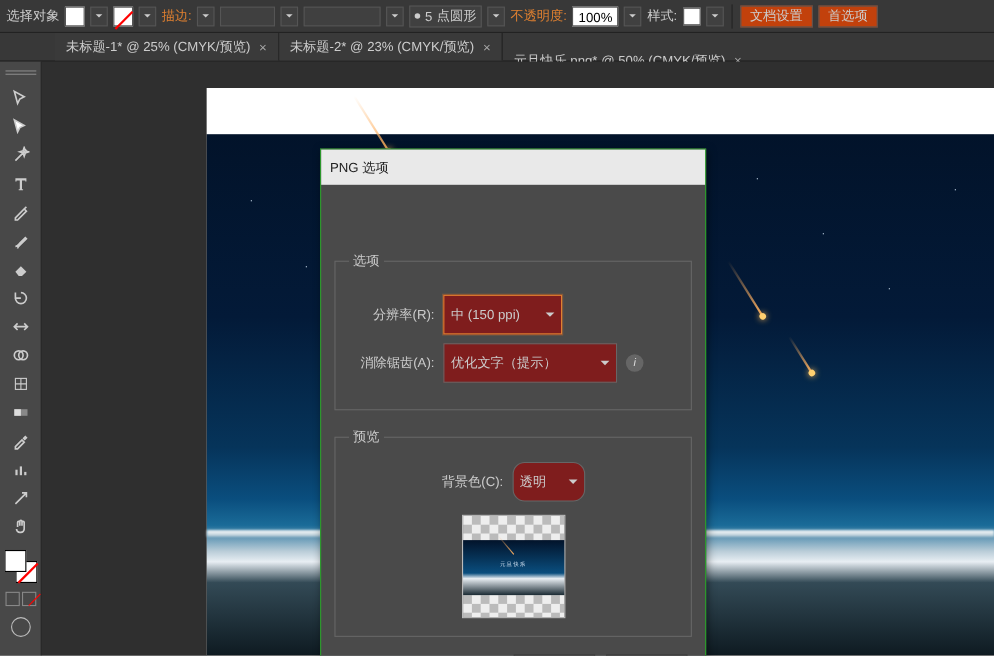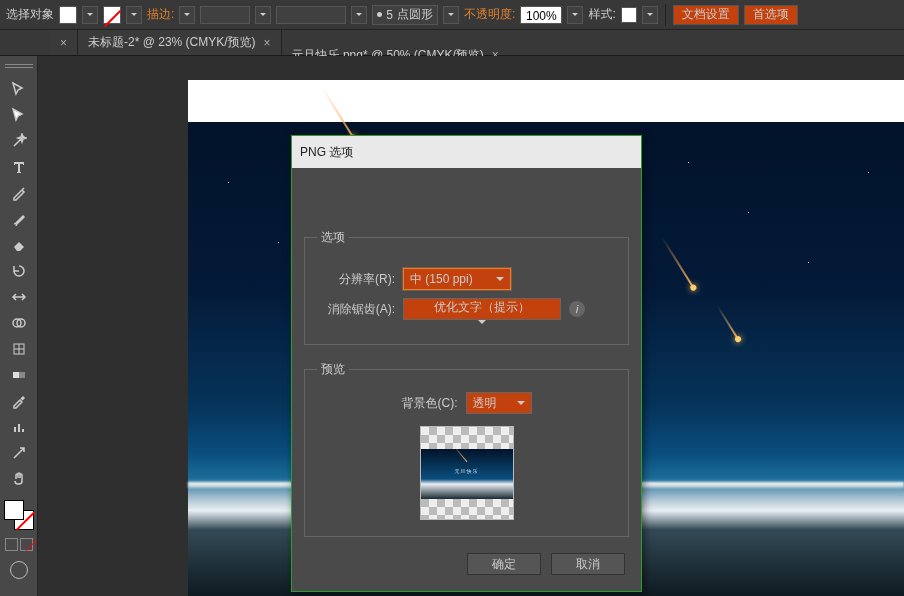--- a/index.html
+++ b/index.html
@@ -55,31 +55,31 @@
   .comet::after{content:"";position:absolute;right:-2px;top:-2px;width:6px;height:6px;border-radius:50%;background:#ffd070;box-shadow:0 0 6px #ffbb55;}
 
   
   .dialog{position:absolute;left:291px;top:135px;width:351px;background:#4a4a4a;border:1px solid #2aa02a;box-shadow:2px 2px 8px rgba(0,0,0,.5);}
   .dlg-title{background:#e9e9e9;color:#222;height:32px;display:flex;align-items:center;padding:0 8px;font-size:12px;}
   .dlg-body{padding:14px 12px 16px;display:flex;flex-direction:column;gap:16px;margin-top:47px;}
   fieldset{border:1px solid #666;padding:14px 12px 16px;}
   legend{padding:0 4px;color:#ccc;}
   .row{display:flex;align-items:center;gap:8px;margin:8px 0;}
   .row .lbl{min-width:78px;text-align:right;color:#ccc;}
-  .dd{background:#c2410c;border:1px solid #666;height:22px;display:flex;align-items:center;justify-content:space-between;padding:0 6px;min-width:108px;cursor:pointer;}
+  .dd{background:#7f1d1d;border:1px solid #666;height:36px;display:flex;align-items:center;justify-content:space-between;padding:0 6px;min-width:108px;cursor:pointer;}
   .dd .arrow{width:0;height:0;border:4px solid transparent;border-top-color:#ccc;margin-top:4px;}
   .dd.highlight{border:1px solid #e08030;box-shadow:0 0 0 1px #e0803055;}
-  .dd.wide{min-width:158px;flex-direction:column;}
+  .dd.wide{min-width:158px;}
   .info-icon{width:16px;height:16px;border-radius:50%;background:#666;color:#ddd;display:flex;align-items:center;justify-content:center;font-size:10px;font-style:italic;}
   .chkrow{display:flex;align-items:center;gap:6px;margin-left:88px;margin-top:6px;}
   .chk{width:12px;height:12px;border:1px solid #777;background:#3a3a3a;}
   .preview-row{display:flex;flex-direction:column;align-items:center;gap:12px;}
   .preview-top{display:flex;align-items:center;gap:8px;}
   .preview-top .lbl{color:#ccc;}
-  .dd.small{min-width:66px;}
+  .dd.small{min-width:66px;border-radius:11px;}
   .pv-box{width:94px;height:94px;border:1px solid #bbb;background:
     repeating-conic-gradient(#bbb 0% 25%, #eee 0% 50%) 0 0/16px 16px;
     position:relative;}
   .pv-img{position:absolute;left:0;top:22px;right:0;height:50px;background:linear-gradient(#02132a,#0a4e7e 60%,#e8eef3 70%,#1a2a33 100%);}
   .pv-comet{position:absolute;left:28px;top:26px;width:22px;height:1px;background:linear-gradient(to left,#ffb060,#ffb06000);transform:rotate(50deg);}
   .pv-txt{position:absolute;left:50%;top:48%;transform:translate(-50%,-50%);color:#cde;font-size:5px;letter-spacing:1px;}
   .dlg-buttons{display:flex;justify-content:flex-end;gap:10px;padding-right:4px;}
   .btn{width:74px;height:22px;background:#555;border:1px solid #333;display:flex;align-items:center;justify-content:center;cursor:pointer;}
 </style>
 </head>
@@ -115,20 +115,21 @@
   <div class="btn-flat">
       <span>文档设置</span>
     </div>
   <div class="btn-flat">
       <span>首选项</span>
     </div>
 </div>
 
 <div class="tabs-bar">
   <div class="tab">
+    <span>未标题-1* @ 25% (CMYK/预览)</span>
     <span class="tab-close">×</span>
   </div>
   <div class="tab">
     <span>未标题-2* @ 23% (CMYK/预览)</span>
     <span class="tab-close">×</span>
   </div>
   <div class="tab active">
     <span>元旦快乐.png* @ 50% (CMYK/预览)</span>
     <span class="tab-close">×</span>
   </div>

